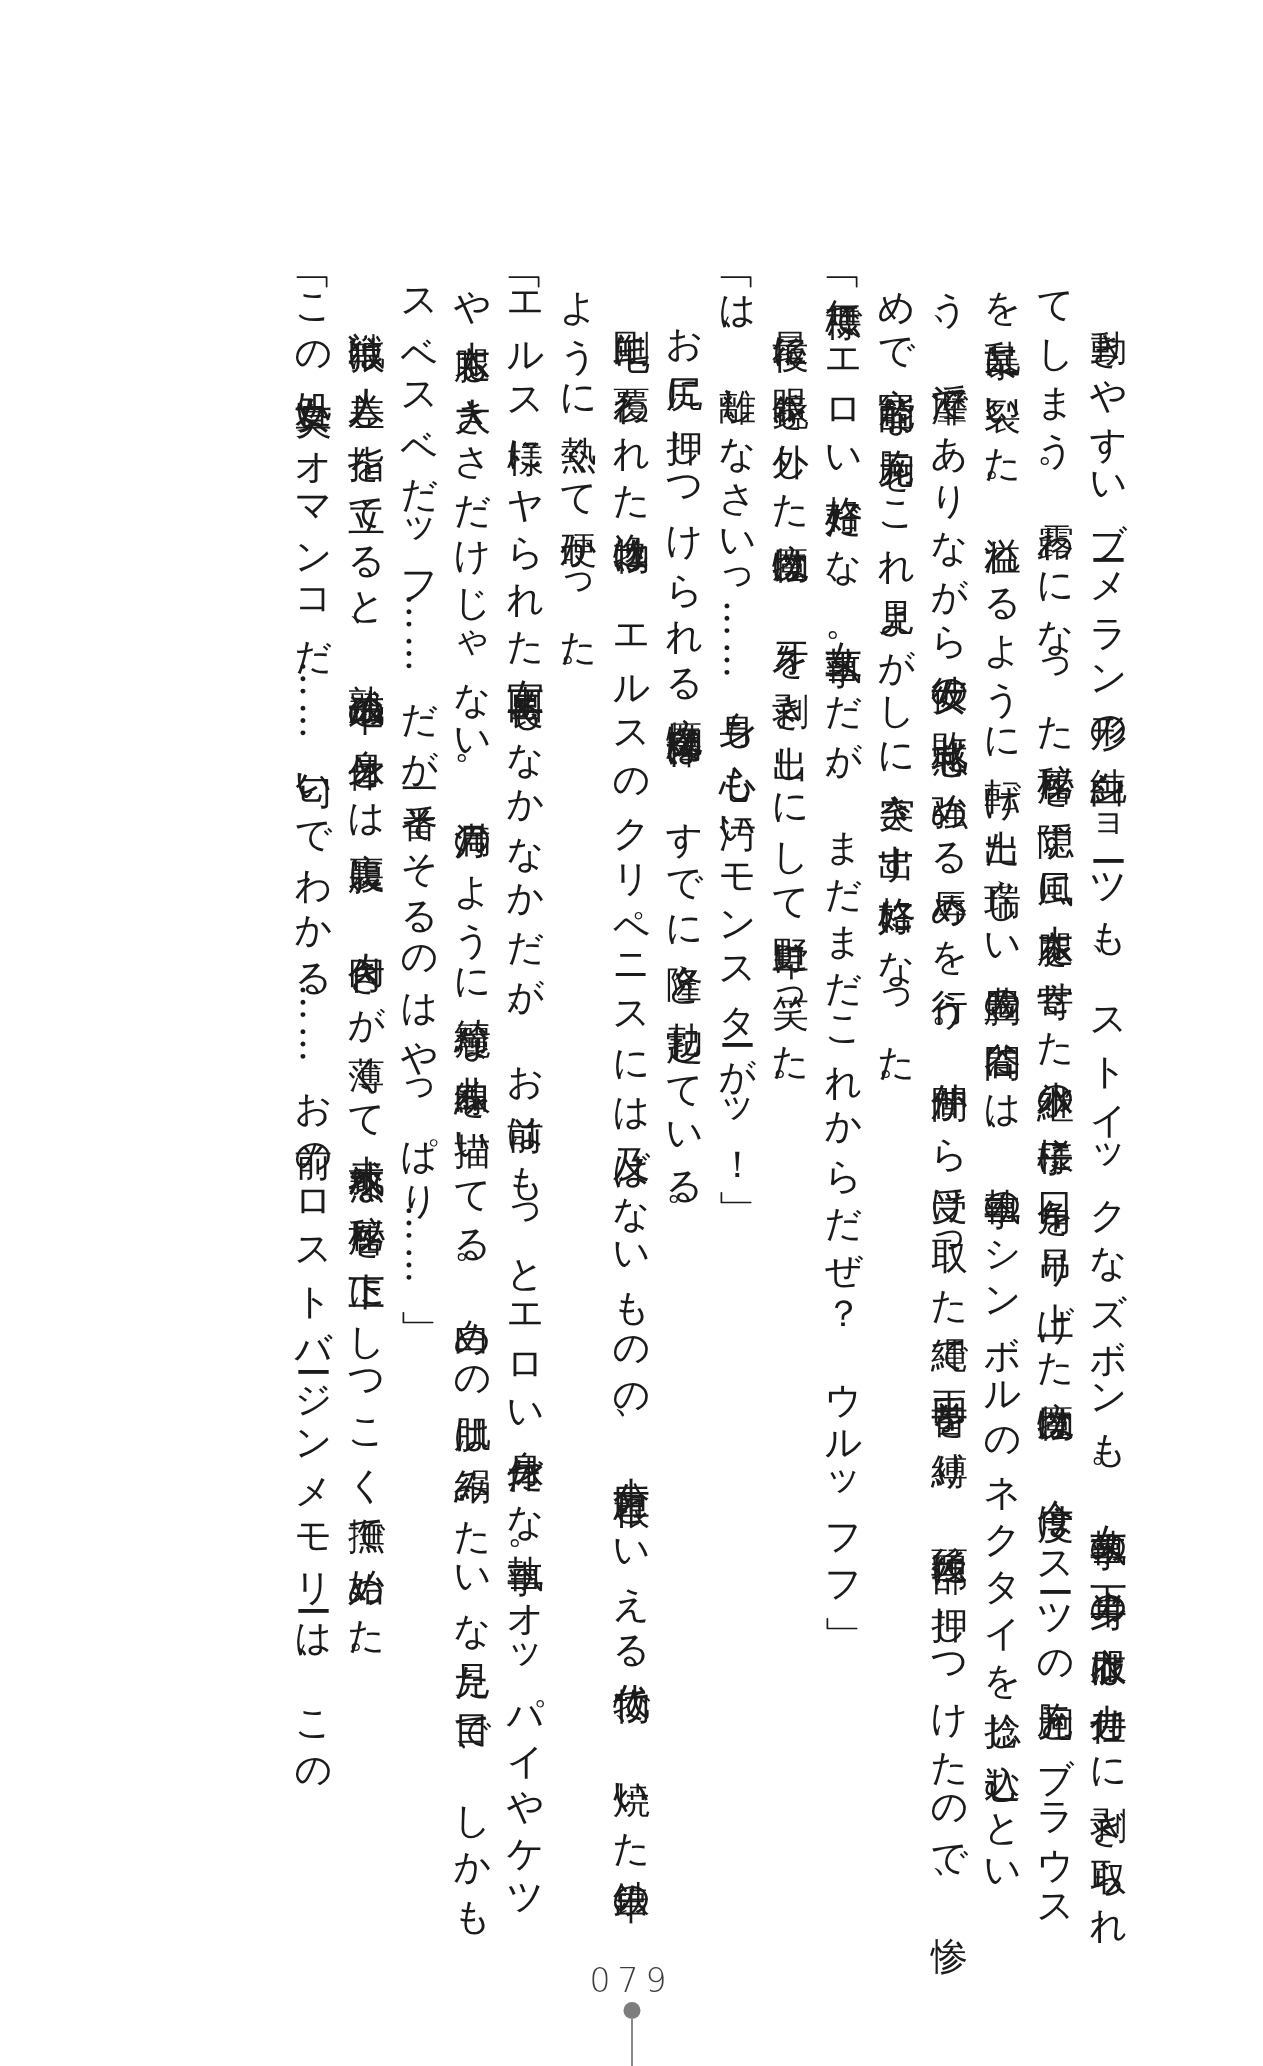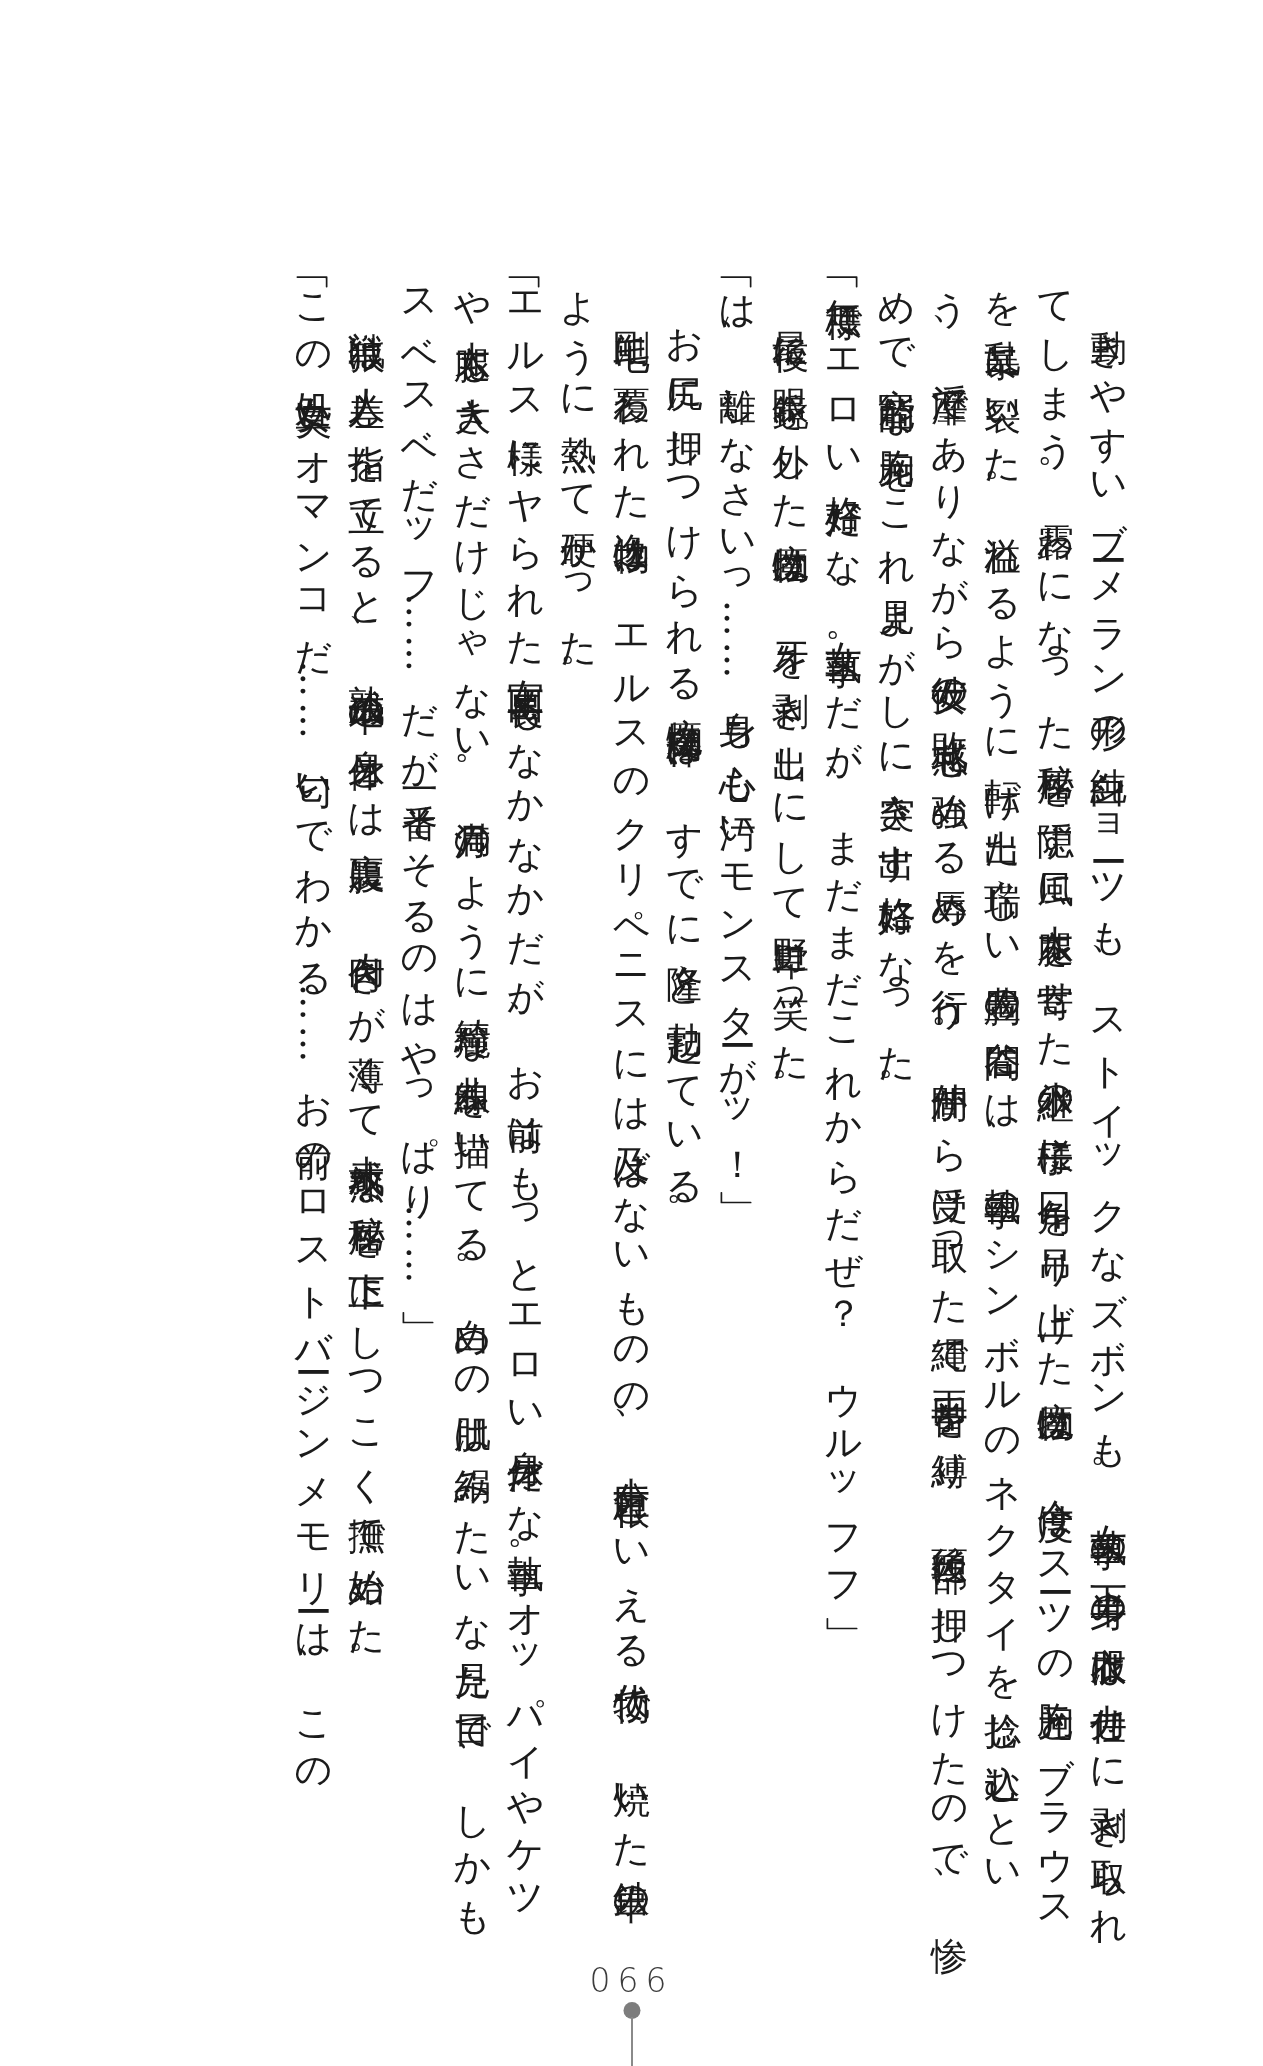--- a/index.html
+++ b/index.html
@@ -91,18 +91,18 @@
     <p class="narration">最後に眼鏡を外した魔物は、牙を剥き出しにして野卑に笑った。</p>
     <p class="dialogue">「は、離しなさいっ……身も心も汚いモンスターがッ！」</p>
     <p class="narration">お尻に押しつけられる魔物肉棒は、すでに隆々と勃起している。</p>
     <p class="narration">剛毛に覆われた逸物は、エルスのクリペニスには及ばないものの、十分巨根といえる代物で、焼いた鉄串のように熱くて硬かった。</p>
     <p class="dialogue">「エルス様にヤられた女軍団長もなかなかだが、お前はもっとエロい身体だな執事。オッパイやケツや太腿も大きさだけじゃない。満月のように綺麗な曲線を描いてる。白めの肌は絹みたいな見た目で、しかもスベスベだッフ……だが一番そそるのはやっぱり……」</p>
     <p class="narration">戦狼は人差し指を立てると、熟成途中の身体とは裏腹に、肉付きが薄くて未成熟な秘唇を上下にしつこく撫で始めた。</p>
     <p class="dialogue">「この処女臭いオマンコだ……匂いでわかる……お前のロストバージンメモリーは、この</p>
   </main>
 
   <footer class="page-footer">
-    <div class="page-number">066</div>
+    <div class="page-number">079</div>
     <div class="footer-dot"></div>
     <div class="footer-line"></div>
   </footer>
 
 </div>
 
 </body></html>

